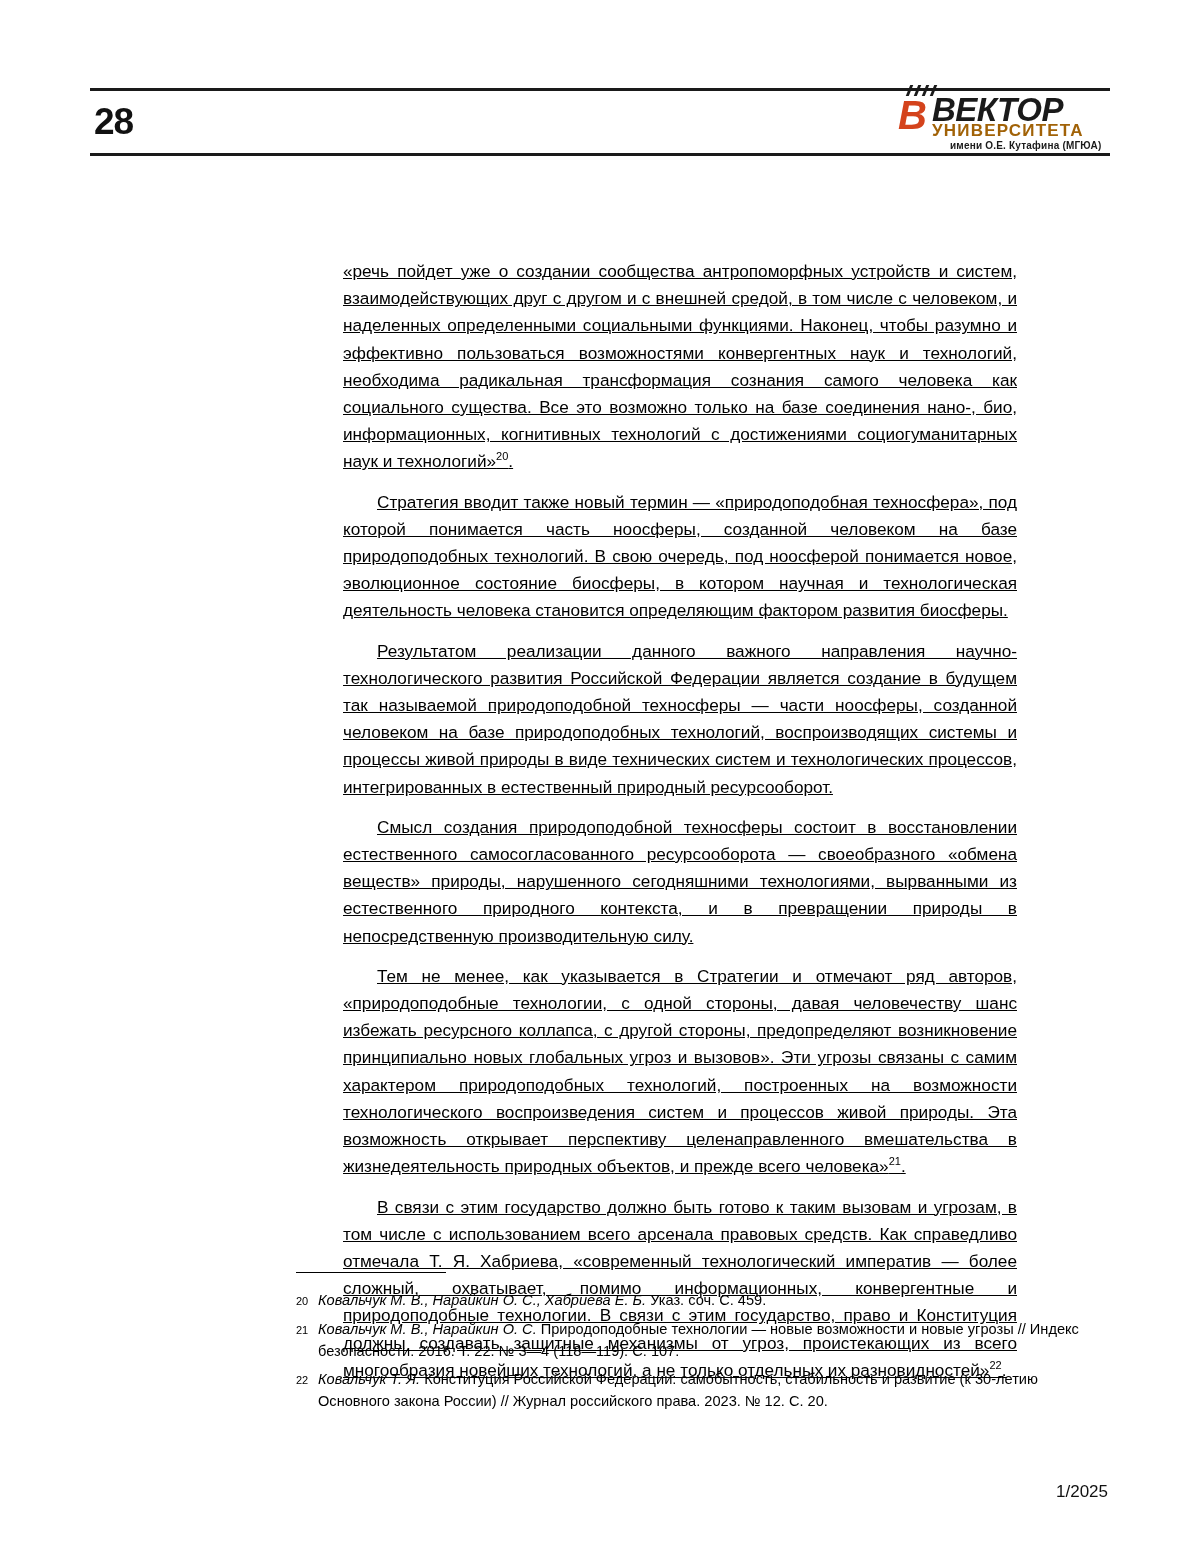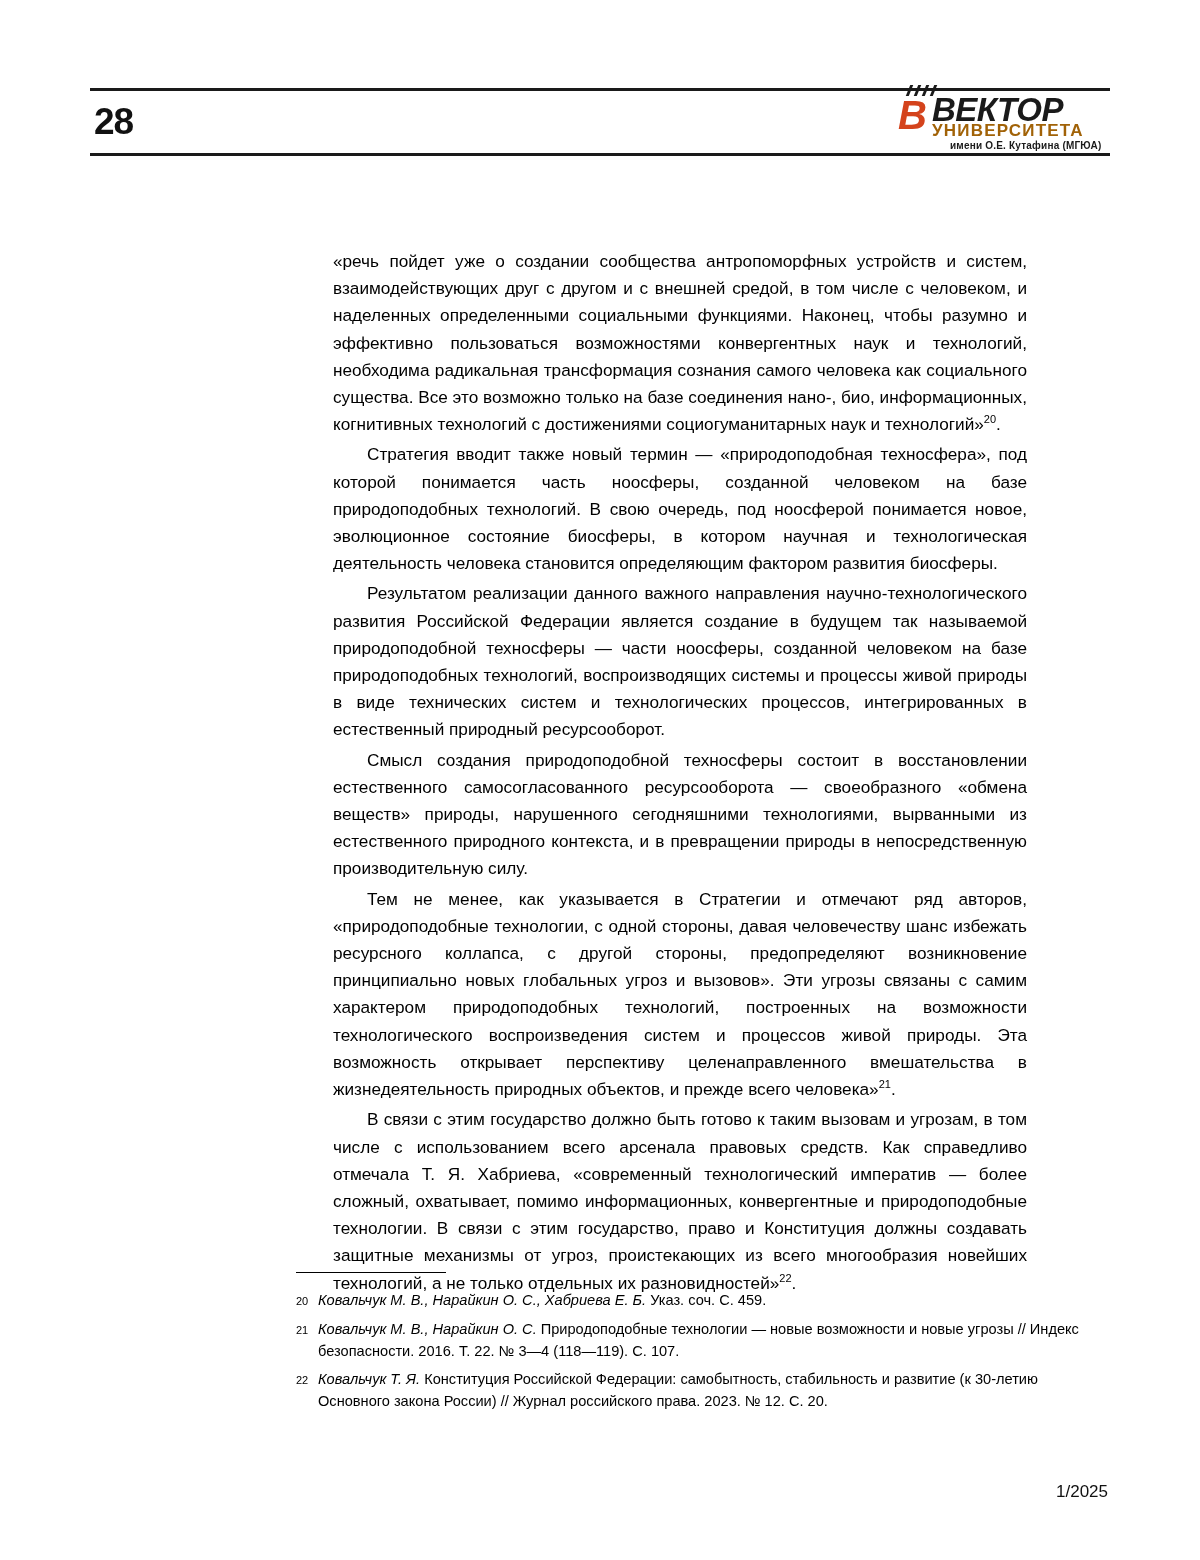--- a/index.html
+++ b/index.html
@@ -112,26 +112,27 @@
   }
 
   
   .content {
     position: absolute;
     left: 330px;
     top: 245px;
     width: 700px;
   }
   p.body {
-    margin: 3px;
+    margin: 13px;
     font-size: 17.2px;
     line-height: 27.2px;
     text-align: justify;
     text-justify: inter-word;
     color: #000;
+    text-decoration: underline;
   }
   p.body.indent {
     text-indent: 34px;
   }
   sup {
     font-size: 11px;
     vertical-align: super;
     line-height: 0;
   }
 

